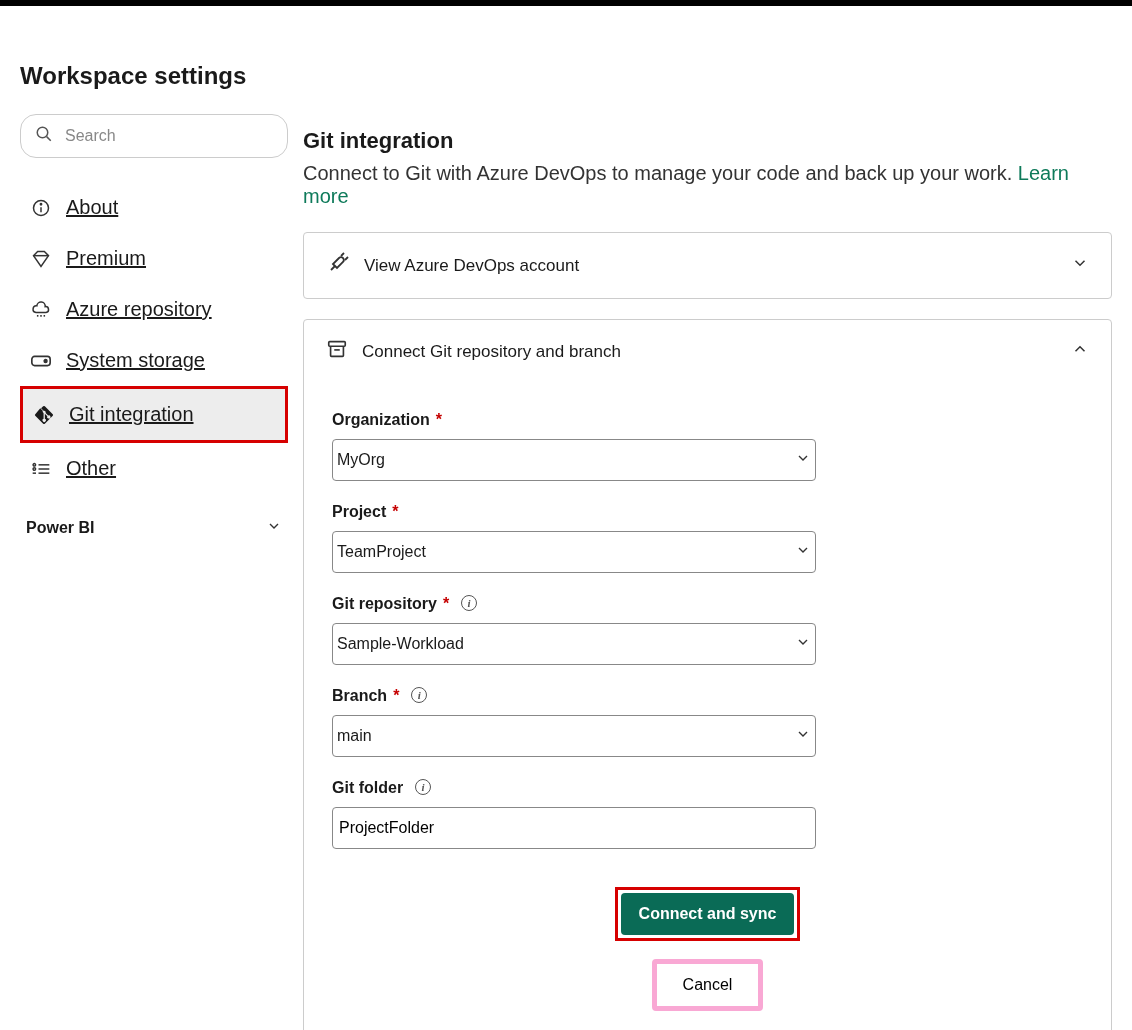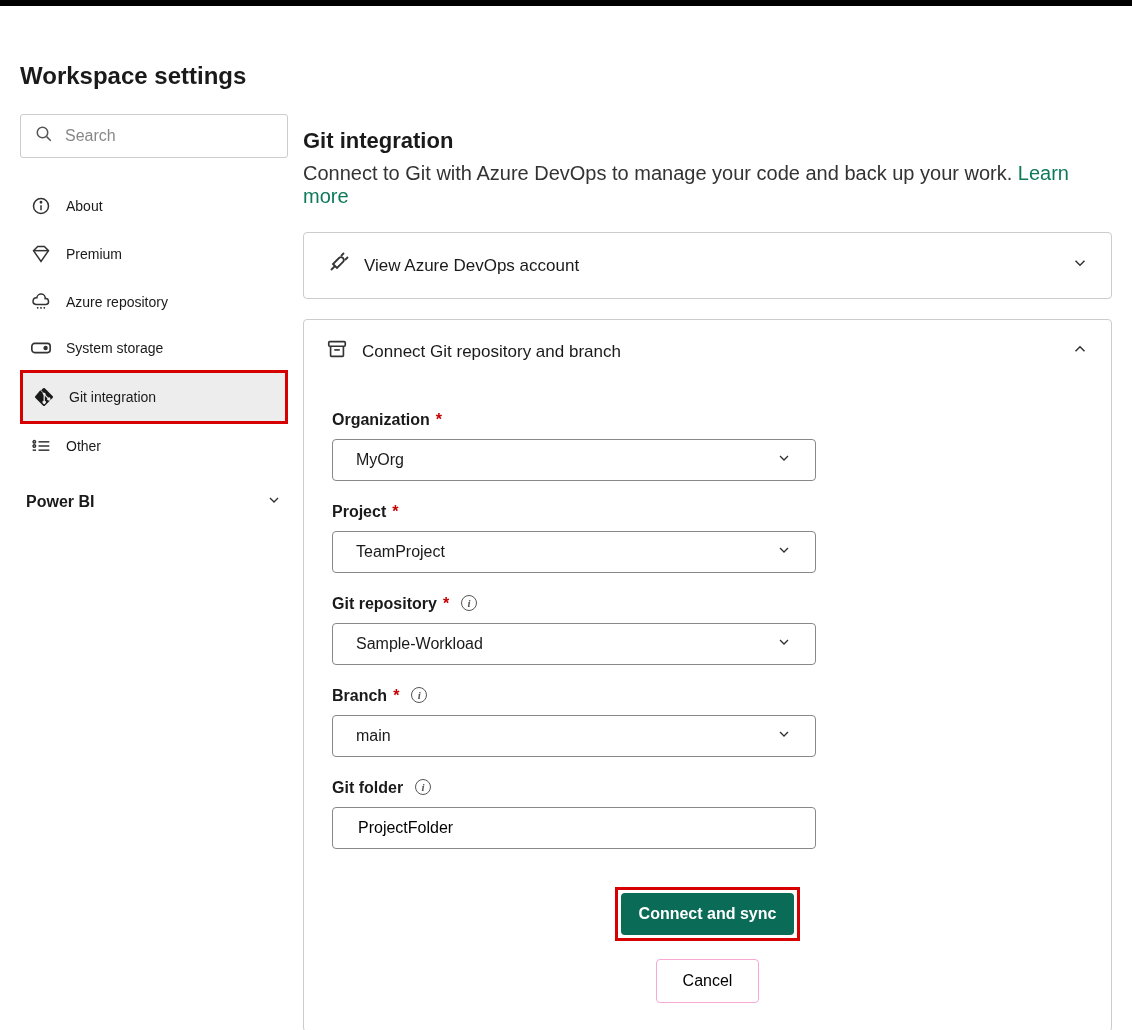--- a/index.html
+++ b/index.html
@@ -26,41 +26,42 @@
   }
   .page-title {
     font-size: 24px;
     font-weight: 600;
     margin: 0 0 24px 0;
   }
   .search-box {
     display: flex;
     align-items: center;
     border: 1px solid #ccc;
-    border-radius: 3px;
+    border-radius: 16px;
     padding: 10px 14px;
     margin-bottom: 24px;
   }
   .search-box svg { flex-shrink: 0; }
   .search-input {
     border: none;
     outline: none;
     font-size: 16px;
     margin-left: 10px;
     flex: 1;
     color: #333;
   }
   .search-input::placeholder { color: #888; }
   .nav-item {
     display: flex;
     align-items: center;
     padding: 14px 10px;
-    font-size: 14px;
+    font-size: 20px;
     gap: 14px;
     cursor: pointer;
+    text-decoration: underline;
   }
   .nav-item.selected {
     background: #ededed;
     border: 3px solid #d60000;
   }
   .nav-item .icon { width: 22px; display:flex; justify-content:center; }
   .nav-section {
     display: flex;
     justify-content: space-between;
     align-items: center;
@@ -126,21 +127,21 @@
     font-style: italic;
     font-family: Georgia, serif;
     color: #555;
     margin-left: 6px;
   }
   .select, .text-input {
     width: 484px;
     max-width: 100%;
     border: 1px solid #888;
     border-radius: 4px;
-    padding: 10px 23px;
+    padding: 10px 4px;
     font-size: 16px;
     display: flex;
     justify-content: space-between;
     align-items: center;
     background: #fff;
   }
   .text-input input {
     border: none;
     outline: none;
     font-size: 16px;
@@ -163,21 +164,21 @@
     color: #fff;
     border: none;
     font-size: 16px;
     font-weight: 600;
     padding: 12px 18px;
     border-radius: 4px;
     cursor: pointer;
   }
   .btn-secondary {
     background: #fff;
-    border: 1px solid #f9a8d4;
+    border: 5px solid #f9a8d4;
     font-size: 16px;
     padding: 12px 26px;
     border-radius: 4px;
     cursor: pointer;
   }
 </style>
 </head>
 <body>
 
 <div class="topbar"></div>

